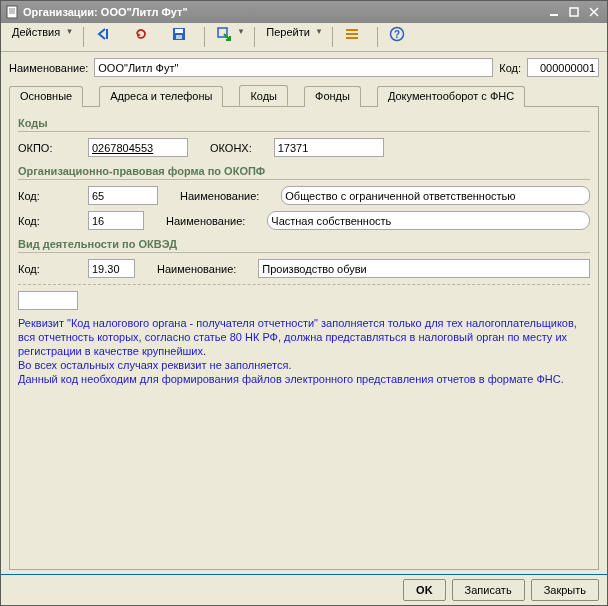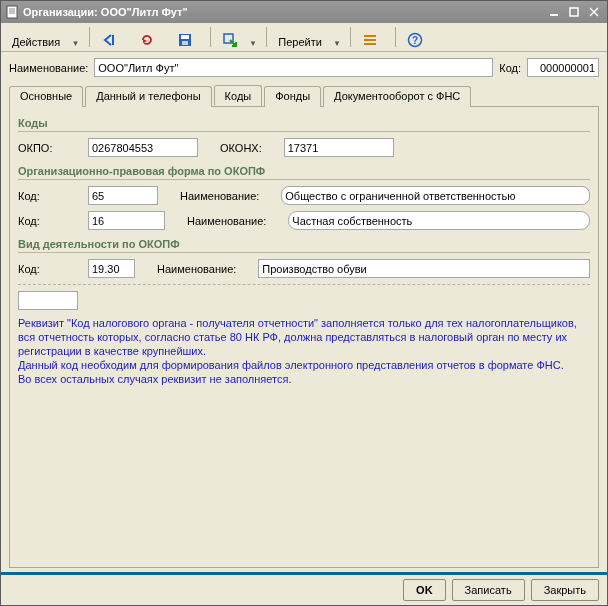--- a/index.html
+++ b/index.html
@@ -2,37 +2,37 @@
 <html><head>
 <meta charset="utf-8">
 <style>
 html,body{margin:0;padding:0;font-family:Tahoma,Arial,sans-serif;font-size:11px;color:#000;background:#808080}
 .window{width:608px;height:606px;background:#ece9d8;border:1px solid #5a5a5a;box-sizing:border-box;position:relative;display:flex;flex-direction:column}
 .titlebar{height:22px;background:linear-gradient(#999 0%,#888 100%);color:#fff;display:flex;align-items:center;padding:0 4px;font-weight:bold}
 .titlebar .ticon{width:14px;height:14px;margin-right:4px;display:inline-flex;align-items:center;justify-content:center}
 .titlebar .spacer{flex:1}
 .winbtn{width:18px;height:16px;margin-left:2px;display:inline-flex;align-items:center;justify-content:center;color:#fff;font-size:12px;cursor:pointer}
 .toolbar{height:28px;border-bottom:1px solid #b7b3a3;display:flex;align-items:center;padding:0 4px;gap:2px}
-.tbtn{height:22px;min-width:22px;padding:0 6px;border:1px solid transparent;display:inline-flex;align-items:flex-end;gap:12px;cursor:pointer;border-radius:2px}
+.tbtn{height:22px;min-width:22px;padding:0 6px;border:1px solid transparent;display:inline-flex;align-items:flex-start;gap:6px;cursor:pointer;border-radius:2px}
 .tsep{width:1px;height:20px;background:#aca899;margin:0 2px}
 .dd{font-size:9px;color:#555;margin-left:1px}
 .content{flex:1;padding:6px 8px 4px 8px;display:flex;flex-direction:column;min-height:0}
 .row{display:flex;align-items:center;margin-bottom:6px;gap:6px}
 .lbl{white-space:nowrap}
 input.text{height:19px;border:1px solid #a7a6aa;background:#fff;padding:1px 3px;font:inherit;box-sizing:border-box}
 .tabs{display:flex;border-bottom:1px solid #aca899;margin-top:2px}
-.tab{padding:3px 10px;border:1px solid #aca899;border-bottom:none;background:#ece9d8;margin-right:2px;cursor:pointer;position:relative;top:1px;border-top-left-radius:3px;border-top-right-radius:3px}
+.tab{padding:3px 10px;border:1px solid #aca899;border-bottom:none;background:#ece9d8;margin-right:16px;cursor:pointer;position:relative;top:1px;border-top-left-radius:3px;border-top-right-radius:3px}
 .tab.active{background:#ece9d8;border-bottom:1px solid #ece9d8;font-weight:normal;top:0;padding-top:4px}
 .pane{border:1px solid #aca899;border-top:none;flex:1;padding:6px 8px;background:#ece9d8;overflow:auto}
 .grouphead{color:#5a7a5a;font-weight:bold;border-bottom:1px solid #bcb8a7;padding:2px 0;margin:2px 0 6px 0}
 .frow{display:flex;align-items:center;gap:22px;margin-bottom:6px}
 .frow .lab{width:48px}
 .hr{border-top:1px dashed #b7b3a3;margin:6px 0}
 .hint{color:#1a1ac8;line-height:14px;margin-top:6px}
-.footer{height:30px;border-top:3px solid #0369a1;display:flex;align-items:center;justify-content:flex-end;gap:6px;padding:0 8px}
+.footer{height:30px;border-top:1px solid #0369a1;display:flex;align-items:center;justify-content:flex-end;gap:6px;padding:0 8px}
 .btn{height:22px;padding:0 12px;border:1px solid #8b8b7a;background:#ece9d8;cursor:pointer;font:inherit;border-radius:2px}
 .btn.default{font-weight:bold}
 svg{display:block}
 </style>
 </head>
 <body>
 
 <div class="window">
   <div class="titlebar">
     <span class="ticon">
@@ -122,67 +122,67 @@
   <div class="content">
     <div class="row">
       <span class="lbl">Наименование:</span>
       <input class="text" style="flex: 1 1 0%;" value="ООО&quot;Литл Фут&quot;">
       <span class="lbl">Код:</span>
       <input class="text" style="width: 72px; text-align: right;" value="000000001">
     </div>
 
     <div class="tabs">
       <div class="tab">Основные</div>
-      <div class="tab">Данный и телефоны</div>
+      <div class="tab">Адреса и телефоны</div>
       <div class="tab active">Коды</div>
       <div class="tab">Фонды</div>
       <div class="tab">Документооборот с ФНС</div>
     </div>
 
     <div class="pane">
       <div class="grouphead">Коды</div>
       <div class="frow">
         <span class="lab">ОКПО:</span>
-        <input class="text" style="width: 110px;" value="0267804553">
+        <input class="text" style="width: 100px; text-decoration: underline;" value="0267804553">
         <span>ОКОНХ:</span>
         <input class="text" style="width: 110px;" value="17371">
       </div>
 
       <div class="grouphead">Организационно-правовая форма по ОКОПФ</div>
       <div class="frow">
         <span class="lab">Код:</span>
         <input class="text" style="width: 70px;" value="65">
         <span>Наименование:</span>
         <input class="text" style="flex: 1 1 0%; border-radius: 8px;" value="Общество с ограниченной ответственностью">
       </div>
 
       <div class="frow">
         <span class="lab">Код:</span>
-        <input class="text" style="width: 77px;" value="16">
+        <input class="text" style="width: 56px;" value="16">
         <span>Наименование:</span>
         <input class="text" style="flex: 1 1 0%; border-radius: 9px;" value="Частная собственность">
       </div>
 
-      <div class="grouphead">Вид деятельности по ОКОПФ</div>
+      <div class="grouphead">Вид деятельности по ОКВЭД</div>
       <div class="frow">
         <span class="lab">Код:</span>
         <input class="text" style="width: 47px;" value="19.30">
         <span>Наименование:</span>
         <input class="text" style="flex: 1 1 0%;" value="Производство обуви">
       </div>
 
       <div class="hr"></div>
 
       <div class="frow">
         <input class="text" style="width: 60px;" value="">
       </div>
 
       <div class="hint">Реквизит "Код налогового органа - получателя отчетности" заполняется только для тех налогоплательщиков, вся отчетность которых, согласно статье 80 НК РФ, должна представляться в налоговый орган по месту их регистрации в качестве крупнейших.</div>
+      <div class="hint" style="margin-top:0">Во всех остальных случаях реквизит не заполняется.</div>
       <div class="hint" style="margin-top:0">Данный код необходим для формирования файлов электронного представления отчетов в формате ФНС.</div>
-      <div class="hint" style="margin-top:0">Во всех остальных случаях реквизит не заполняется.</div>
     </div>
   </div>
 
   <div class="footer">
     <button class="btn default">OK</button>
     <button class="btn">Записать</button>
     <button class="btn">Закрыть</button>
   </div>
 </div>
 

